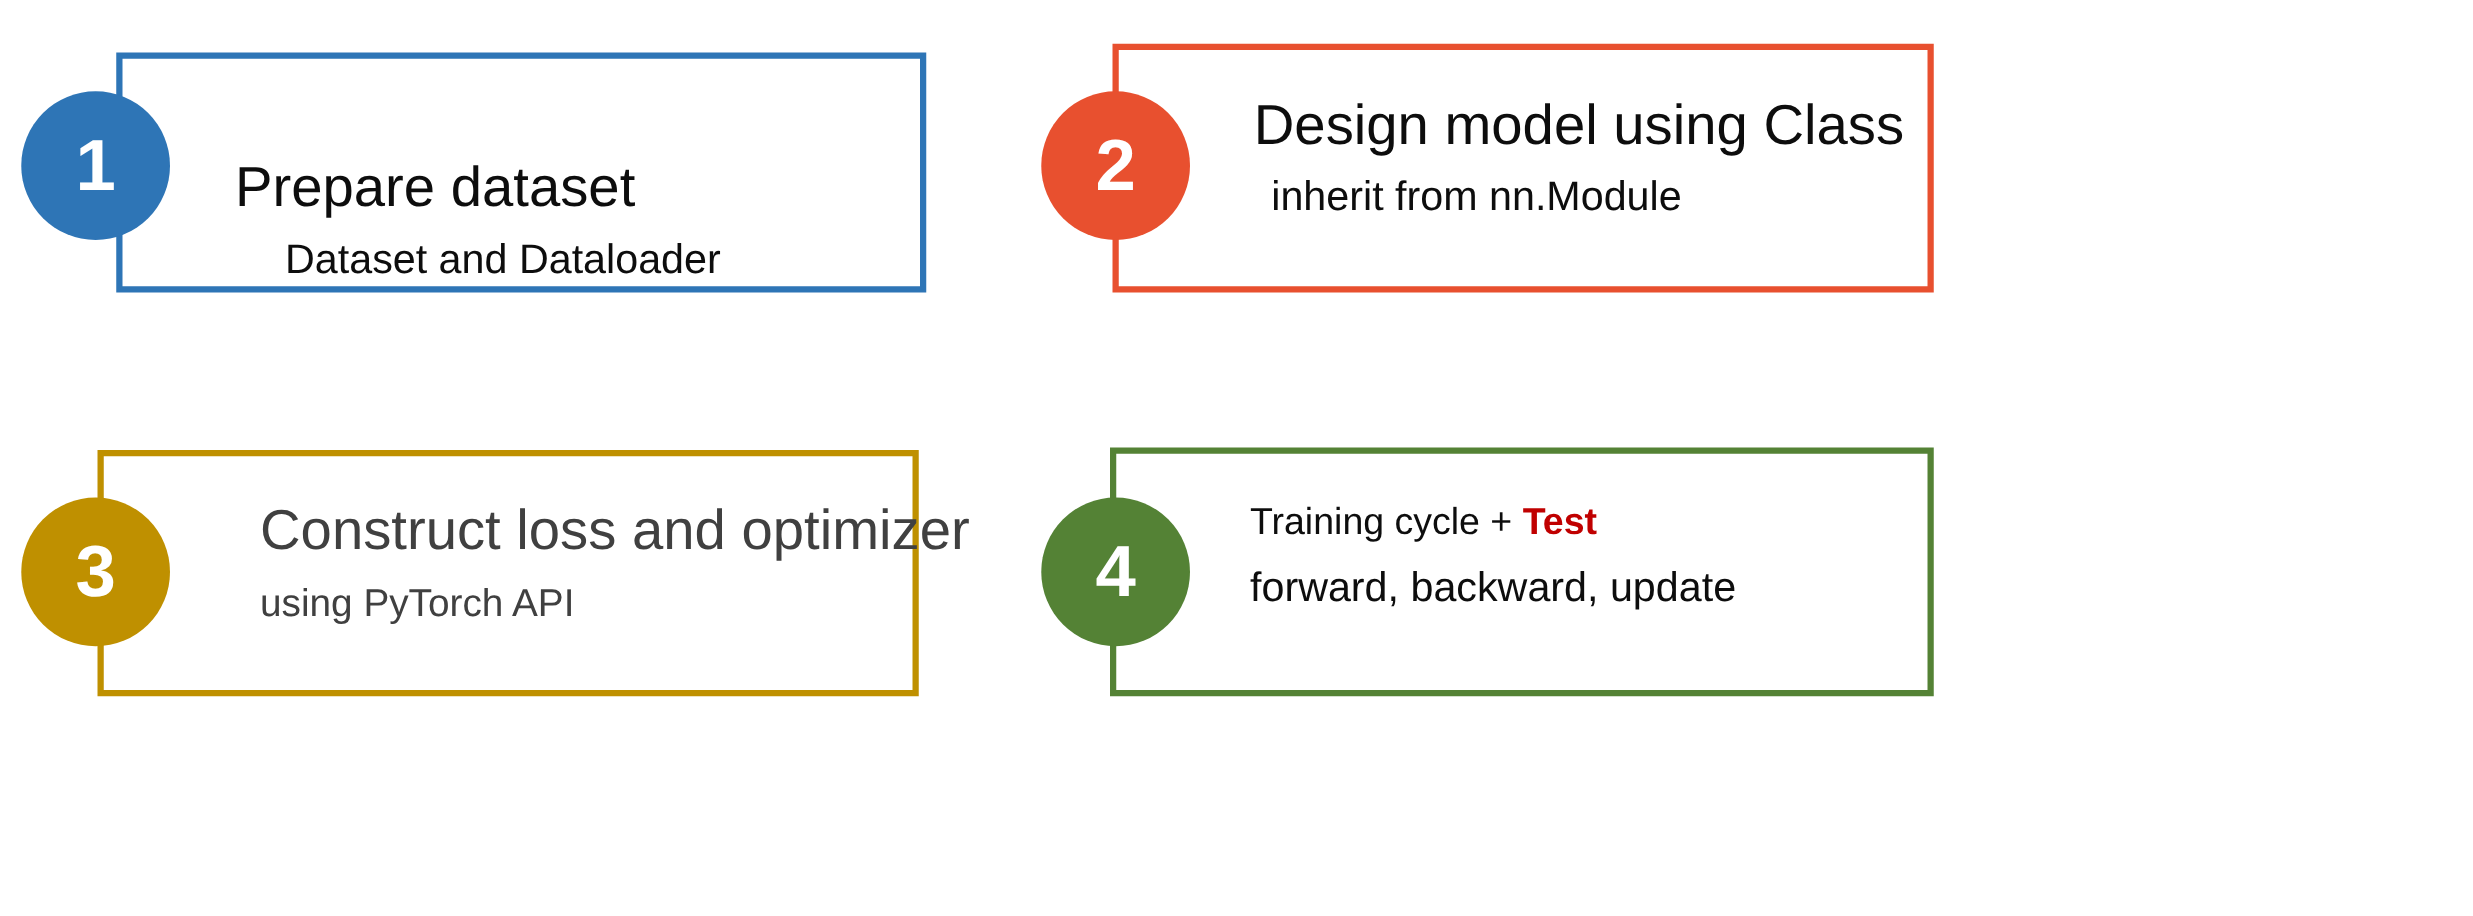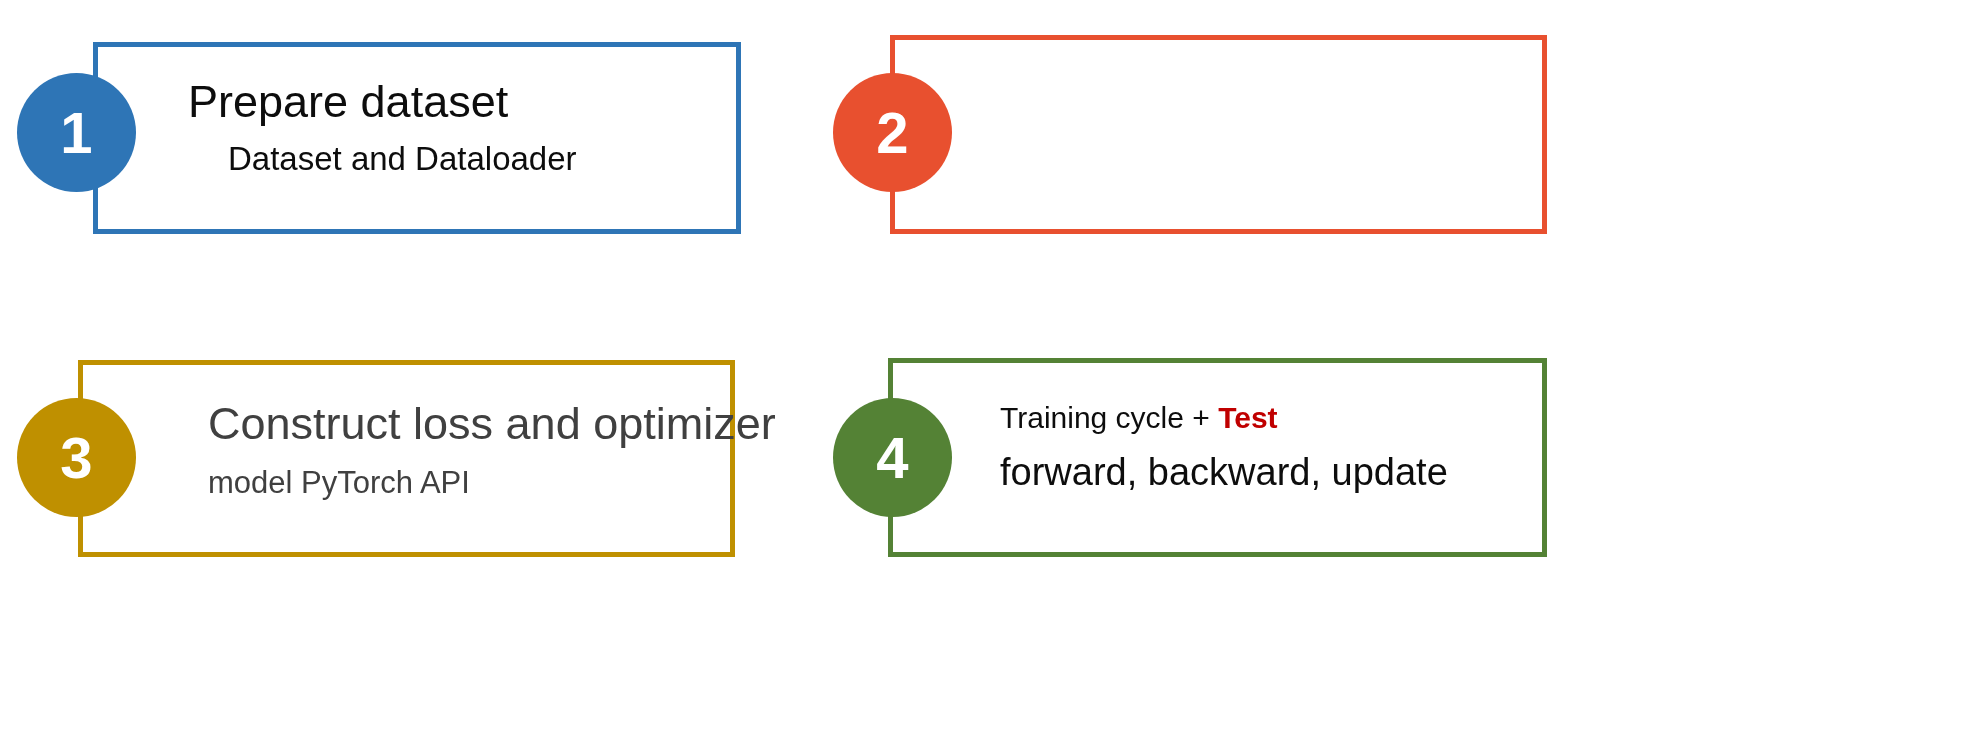--- a/index.html
+++ b/index.html
@@ -83,53 +83,57 @@
   #step-3 .step-badge { left: 17px;  top: 78px;  width: 119px; height: 119px; font-size: 58px; }
   #step-3 .step-text  { left: 188px; top: 80px; margin-left: 20px;  }
   #step-3 .step-title { font-size: 45px; color: #404040; }
   #step-3 .step-sub   { font-size: 31px; margin-top: 20px; color: #404040; }
 
   #step-4 { left: 810px; top: 320px; width: 760px; height: 250px; }
   #step-4 .step-box   { left: 78px;  top: 38px;  width: 659px; height: 199px; }
   #step-4 .step-badge { left: 23px;  top: 78px;  width: 119px; height: 119px; font-size: 58px; }
   #step-4 .step-text  { left: 190px; top: 82px;  }
   #step-4 .step-title { font-size: 30px; }
-  #step-4 .step-sub   { font-size: 38px; margin-top: 19px; }
+  #step-4 .step-sub   { font-size: 33px; margin-top: 19px; }
 </style>
 </head>
 <body>
 
 <div id="canvas" style="background: rgb(255, 255, 255);">
 
   <div class="step" id="step-1">
     <div class="step-box" style="border-color: rgb(46, 117, 182);"></div>
     <div class="step-badge" style="background: rgb(46, 117, 182); color: rgb(255, 255, 255);">
       <span>1</span>
     </div>
     <div class="step-text">
-      <div class="step-title" style="color: rgb(13, 13, 13);">Prepare dataset</div>
+      <div class="step-title" style="color: rgb(13, 13, 13); margin-top: 48px;">Prepare dataset</div>
       <div class="step-sub" style="color: rgb(13, 13, 13);">Dataset and Dataloader</div>
     </div>
   </div>
 
   <div class="step" id="step-2">
     <div class="step-box" style="border-color: rgb(232, 80, 47);"></div>
     <div class="step-badge" style="background: rgb(232, 80, 47); color: rgb(255, 255, 255);">
       <span>2</span>
+    </div>
+    <div class="step-text">
+      <div class="step-title" style="color: rgb(13, 13, 13);">Design model using Class</div>
+      <div class="step-sub" style="color: rgb(13, 13, 13);">inherit from nn.Module</div>
     </div>
   </div>
 
   <div class="step" id="step-3">
     <div class="step-box" style="border-color: rgb(191, 144, 0);"></div>
     <div class="step-badge" style="background: rgb(191, 144, 0); color: rgb(255, 255, 255);">
       <span>3</span>
     </div>
     <div class="step-text">
       <div class="step-title" style="color: rgb(64, 64, 64);">Construct loss and optimizer</div>
-      <div class="step-sub" style="color: rgb(64, 64, 64);">model PyTorch API</div>
+      <div class="step-sub" style="color: rgb(64, 64, 64);">using PyTorch API</div>
     </div>
   </div>
 
   <div class="step" id="step-4">
     <div class="step-box" style="border-color: rgb(84, 130, 53);"></div>
     <div class="step-badge" style="background: rgb(84, 130, 53); color: rgb(255, 255, 255);">
       <span>4</span>
     </div>
     <div class="step-text">
       <div class="step-title" style="color: rgb(13, 13, 13);"><span>Training cycle + </span><span class="accent-strong" id="step4-highlight" style="color: rgb(192, 0, 0);">Test</span></div>

